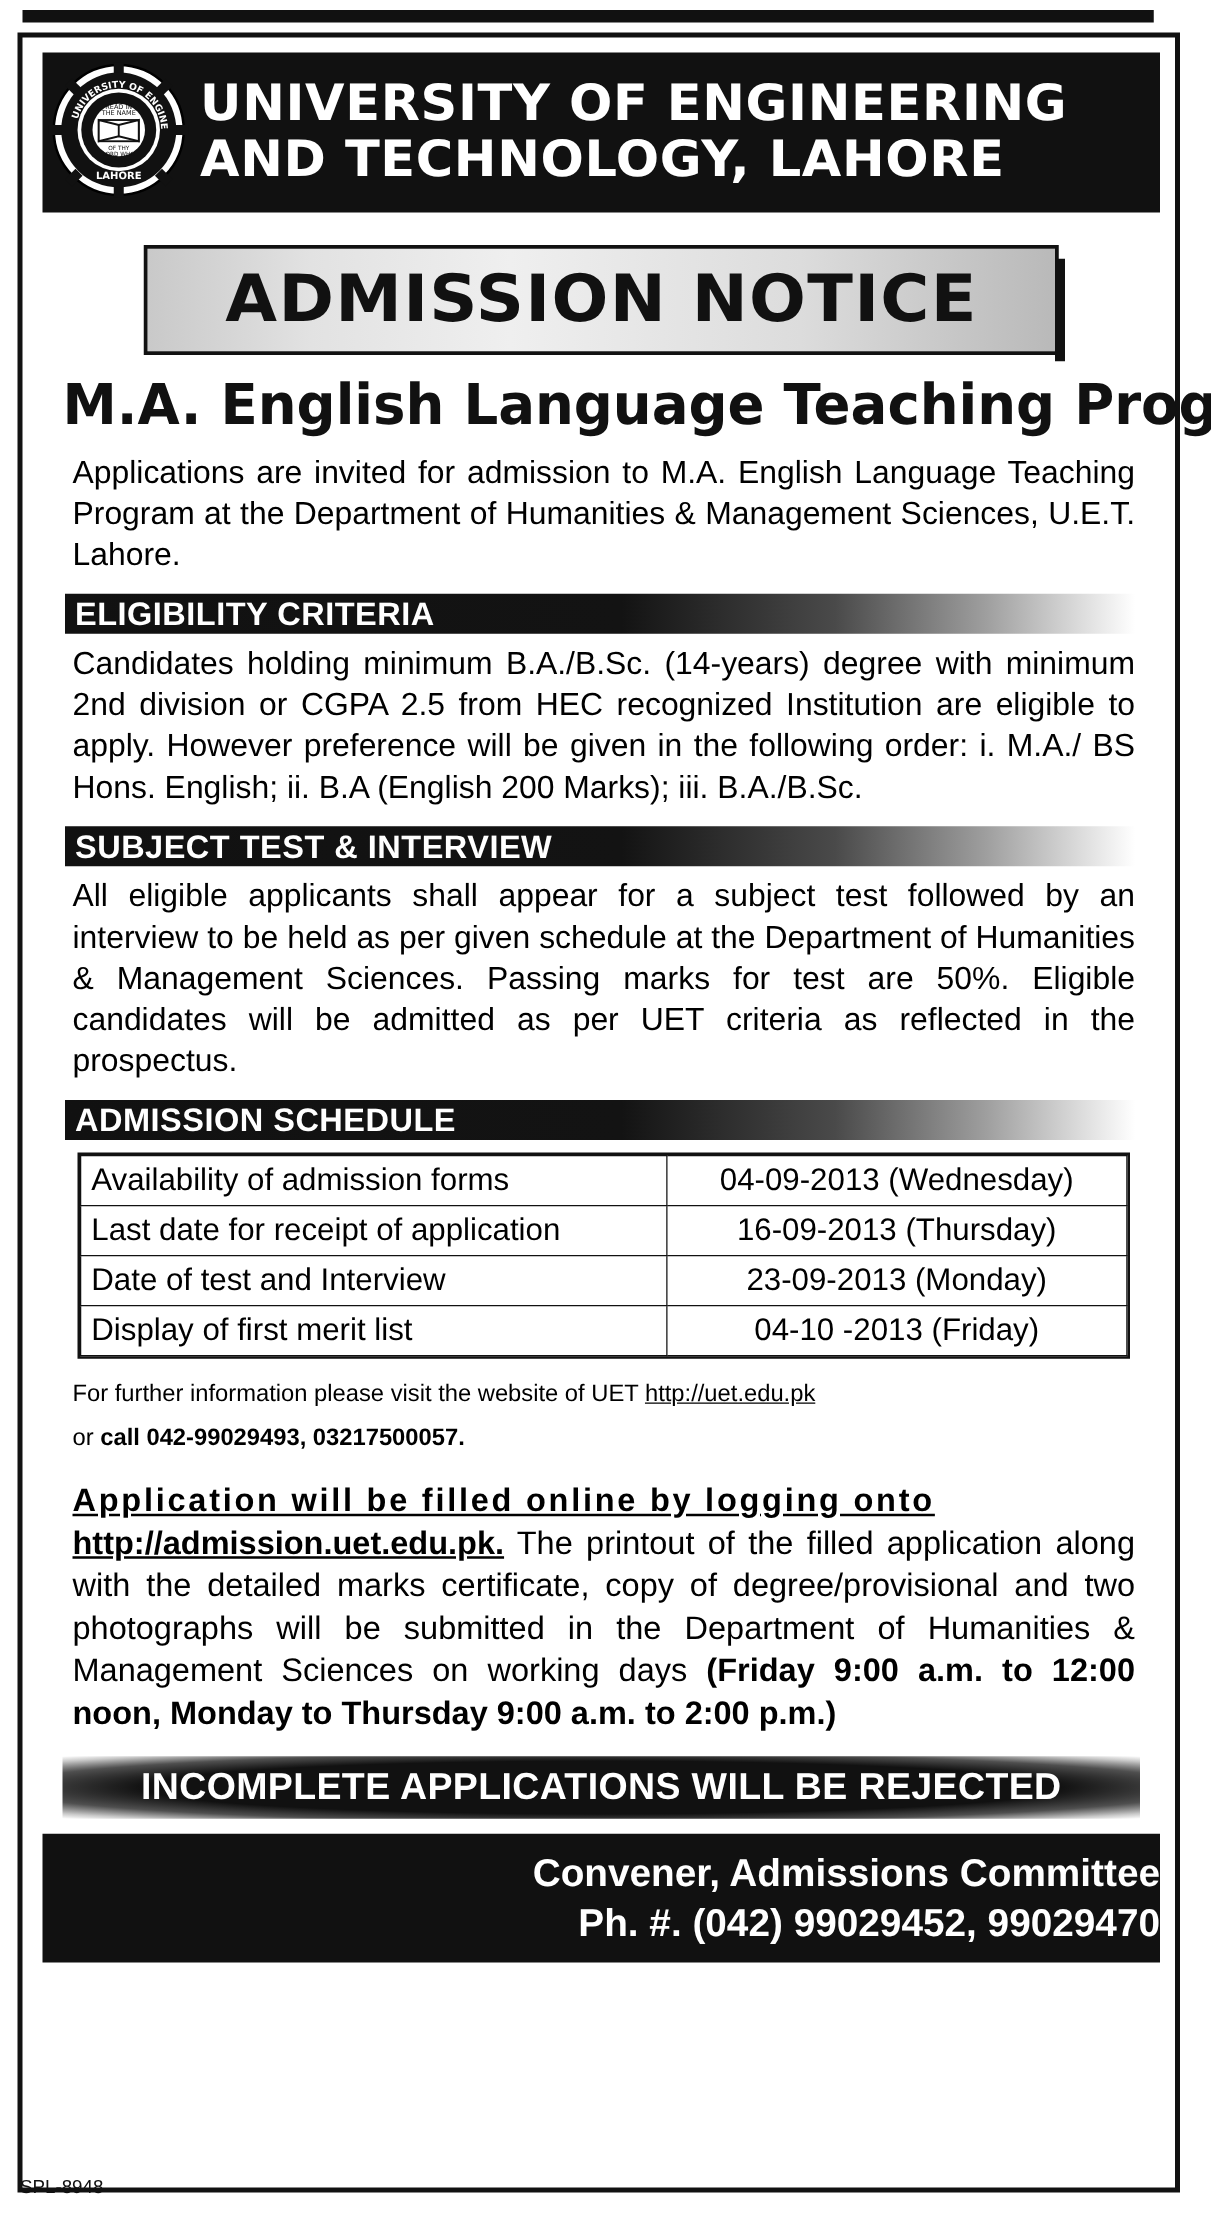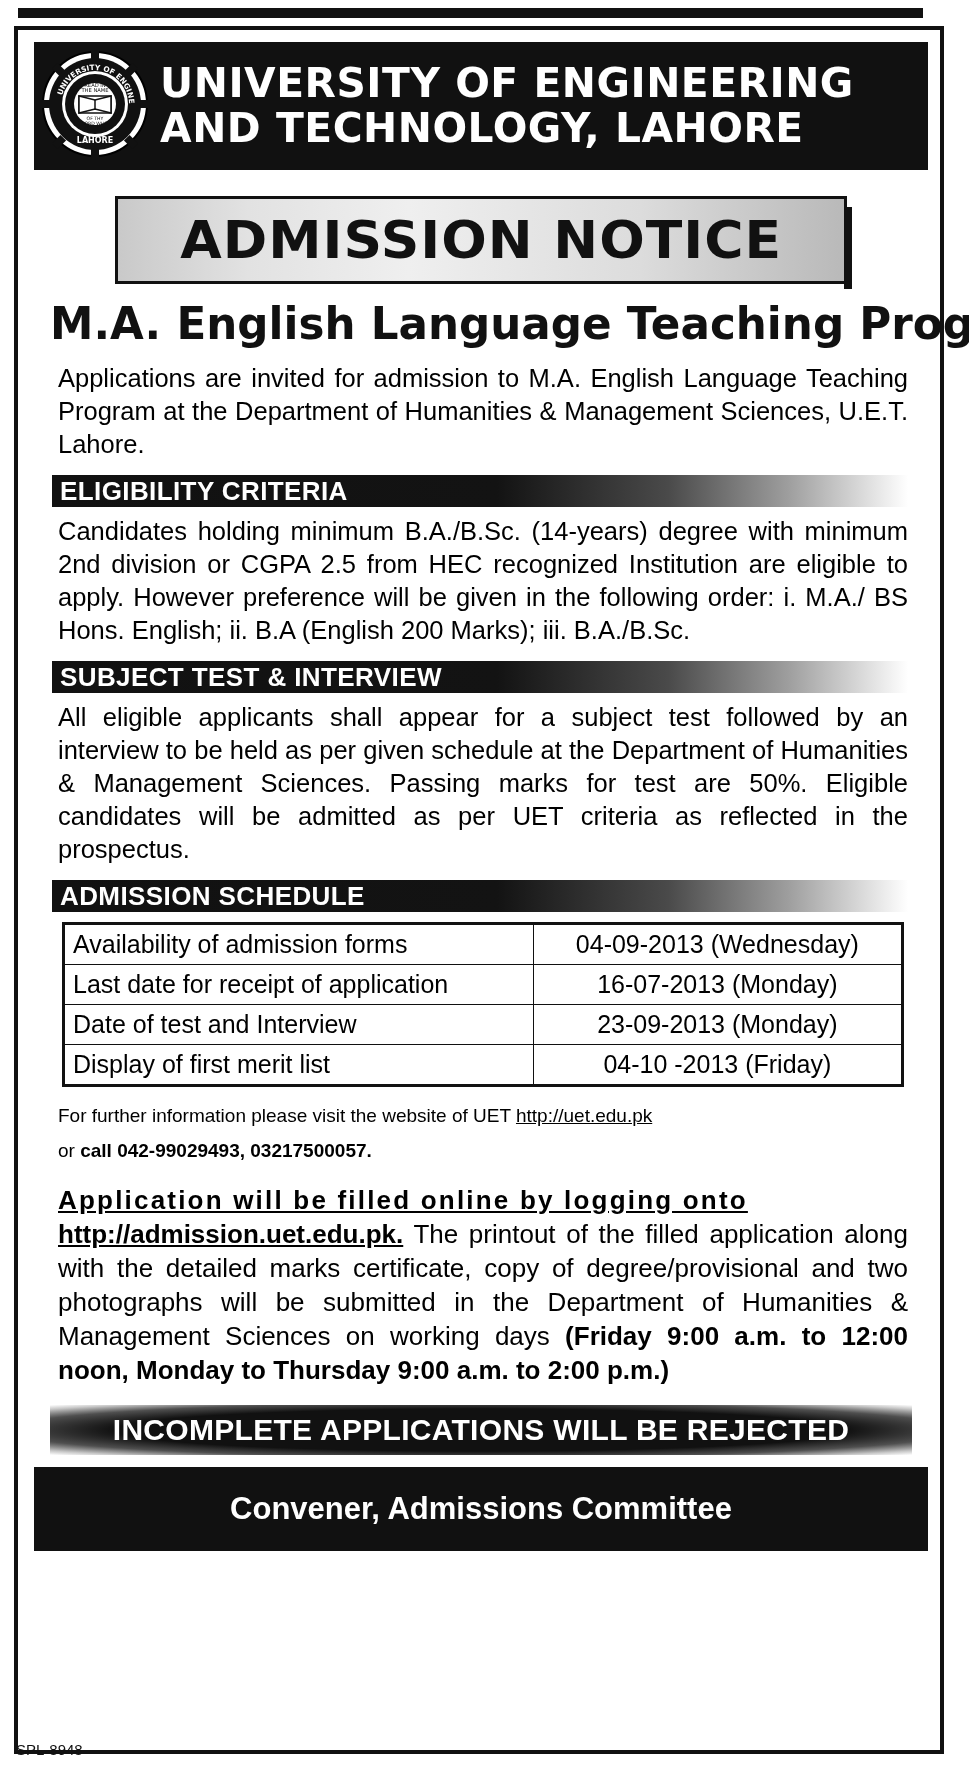--- a/index.html
+++ b/index.html
@@ -214,26 +214,26 @@
   .incomplete span {
     color: #fff;
     font-weight: bold;
     font-size: 30px;
     letter-spacing: 0.3px;
     font-family: "Liberation Sans", sans-serif;
   }
 
   .footer {
     margin: 12px 6px 0 6px;
-    height: 84px;
+    height: 103px;
     background: #111;
     color: #fff;
     display: flex;
     flex-direction: column;
-    align-items: center;
+    align-items: flex-end;
     justify-content: center;
   }
   .footer div {
     font-weight: bold;
     font-size: 31px;
     line-height: 40px;
     font-family: "Liberation Sans", sans-serif;
   }
 
   .spl {
@@ -323,21 +323,21 @@
       </div>
       <div class="sched-wrap">
         <table class="sched">
           <tbody>
             <tr>
               <td class="label">Availability of admission forms</td>
               <td class="value">04-09-2013 (Wednesday)</td>
             </tr>
             <tr>
               <td class="label">Last date for receipt of application</td>
-              <td class="value">16-07-2013 (Monday)</td>
+              <td class="value">16-09-2013 (Thursday)</td>
             </tr>
             <tr>
               <td class="label">Date of test and Interview</td>
               <td class="value">23-09-2013 (Monday)</td>
             </tr>
             <tr>
               <td class="label">Display of first merit list</td>
               <td class="value">04-10 -2013 (Friday)</td>
             </tr>
           </tbody>
@@ -356,19 +356,20 @@
         <span class="site">http://admission.uet.edu.pk.</span><span> The printout of the filled application along with the detailed marks certificate, copy of degree/provisional and two photographs will be submitted in the Department of Humanities &amp; Management Sciences on working days </span><b>(Friday 9:00 a.m. to 12:00 noon, Monday to Thursday 9:00 a.m. to 2:00 p.m.)</b>
       </div>
 
 
       <div class="incomplete">
         <span>INCOMPLETE APPLICATIONS WILL BE REJECTED</span>
       </div>
 
       <div class="footer">
         <div>Convener, Admissions Committee</div>
+        <div>Ph. #. (042) 99029452, 99029470</div>
       </div>
 
     </div>
   </div>
 
   <div class="spl">SPL-8948</div>
 </div>
 
 </body></html>

